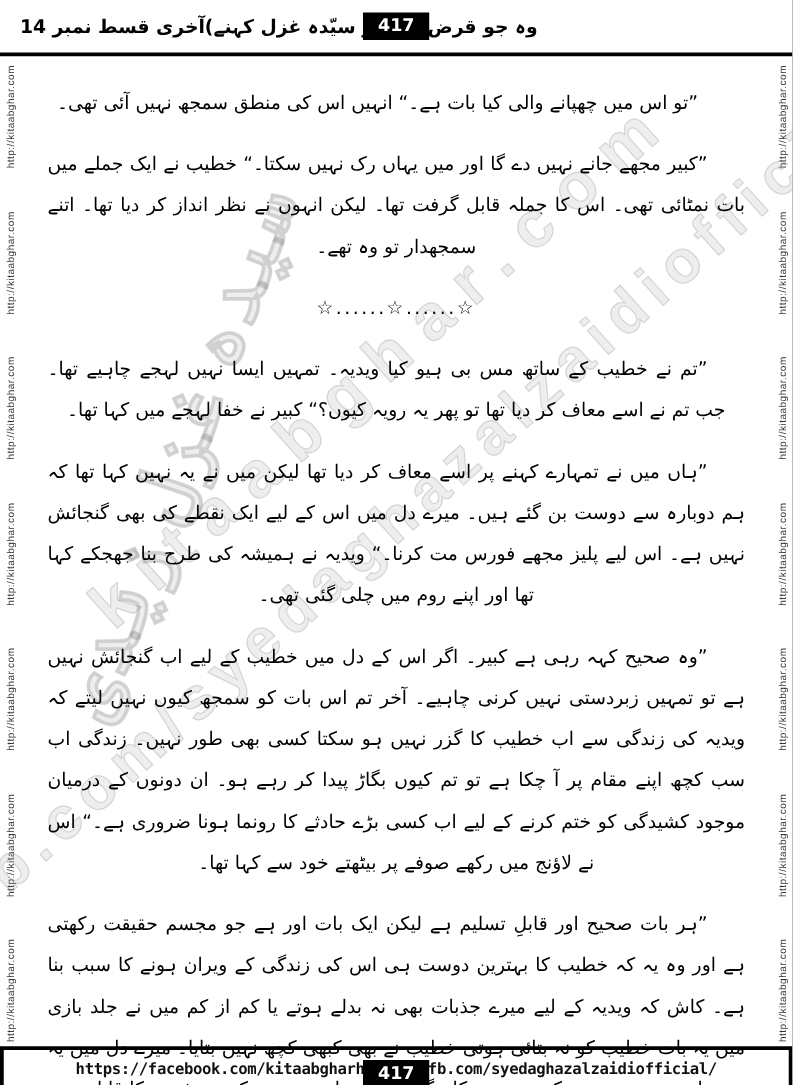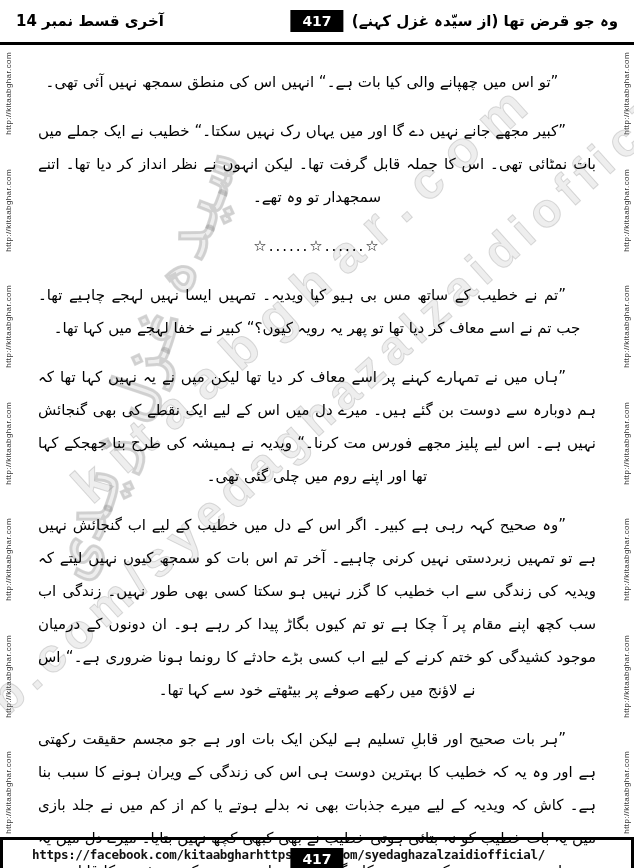--- a/index.html
+++ b/index.html
@@ -4,21 +4,21 @@
 <style>
   html,body { margin:0; padding:0; background:#888; }
   .page {
     position:relative; width:634px; height:868px; margin:0 auto;
     background:#ffffff; overflow:hidden;
     font-family:"DejaVu Sans", sans-serif; color:#000;
   }
   
   .header {
     position:absolute; top:0; left:0; right:0; height:42px;
-    display:flex; align-items:center; justify-content:space-between;
+    display:flex; align-items:center; 
     padding:0 16px; box-sizing:border-box;
   }
   .hdr-text { font-size:15px; font-weight:bold; direction:rtl; white-space:nowrap; }
   .pagebox {
     background:#000; color:#fff; font-weight:bold; font-size:14px;
     padding:2px 12px; line-height:18px; font-family:"DejaVu Sans", sans-serif;
   }
   .pagebox.centered { position:absolute; left:50%; transform:translateX(-50%); }
   .rule-top { position:absolute; top:42px; left:0; right:0; height:3px; background:#000; }
   
@@ -55,21 +55,21 @@
     text-indent:30px;
   }
   .separator {
     text-align:center; text-align-last:center; font-size:15px; line-height:33px;
     letter-spacing:2px; margin:8px 0; text-indent:0; direction:ltr;
   }
   
   .rule-bottom { position:absolute; top:837px; left:0; right:0; height:3px; background:#000; }
   .footer {
     position:absolute; top:840px; left:0; right:0; bottom:0;
-    display:flex; align-items:center; justify-content:flex-start;
+    display:flex; align-items:center; justify-content:center;
     padding:0 32px; box-sizing:border-box;
   }
   .footer-url {
     font-family:"DejaVu Sans Mono", monospace; font-size:12.5px; font-weight:bold;
     color:#111; text-decoration:none; letter-spacing:-0.3px;
   }
   .edge-tick { position:absolute; width:3px; height:28px; background:#000; top:840px; }
   .edge-tick.l { left:0; } .edge-tick.r { right:0; }
 </style>
 </head>

